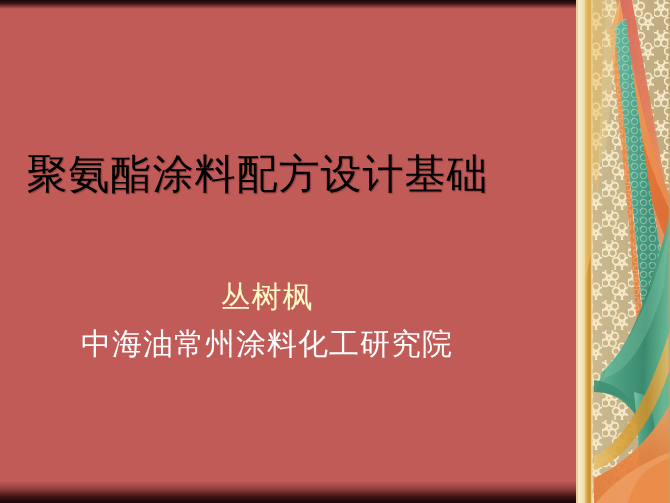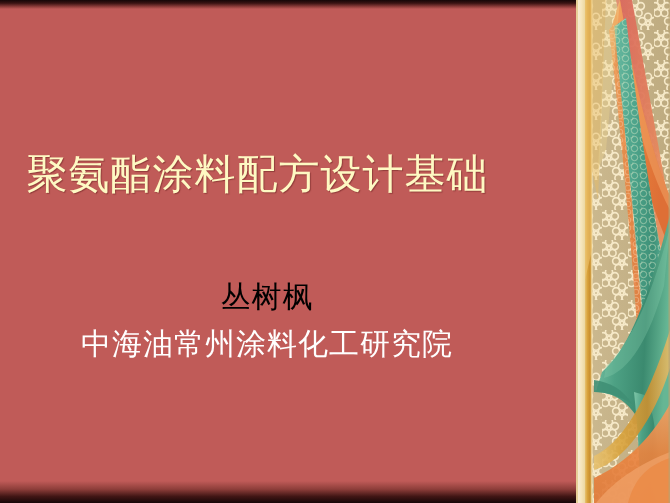--- a/index.html
+++ b/index.html
@@ -68,35 +68,35 @@
 
   .slide-title {
     position: absolute;
     left: 0;
     top: 148px;
     width: 515px;
     text-align: center;
     font-size: 41px;
     line-height: 52px;
     letter-spacing: 1px;
-    color: #fef9c3;
+    color: #000000;
     text-shadow: 1px 1px 1px rgba(90,25,25,0.45);
     white-space: nowrap;
   }
 
   .author-name {
     position: absolute;
     left: 0;
     top: 279px;
     width: 534px;
     text-align: center;
     font-size: 30px;
     line-height: 36px;
     letter-spacing: 1px;
-    color: #000000;
+    color: #fef9c3;
     white-space: nowrap;
   }
 
   .org-name {
     position: absolute;
     left: 0;
     top: 325px;
     width: 534px;
     text-align: center;
     font-size: 30px;

